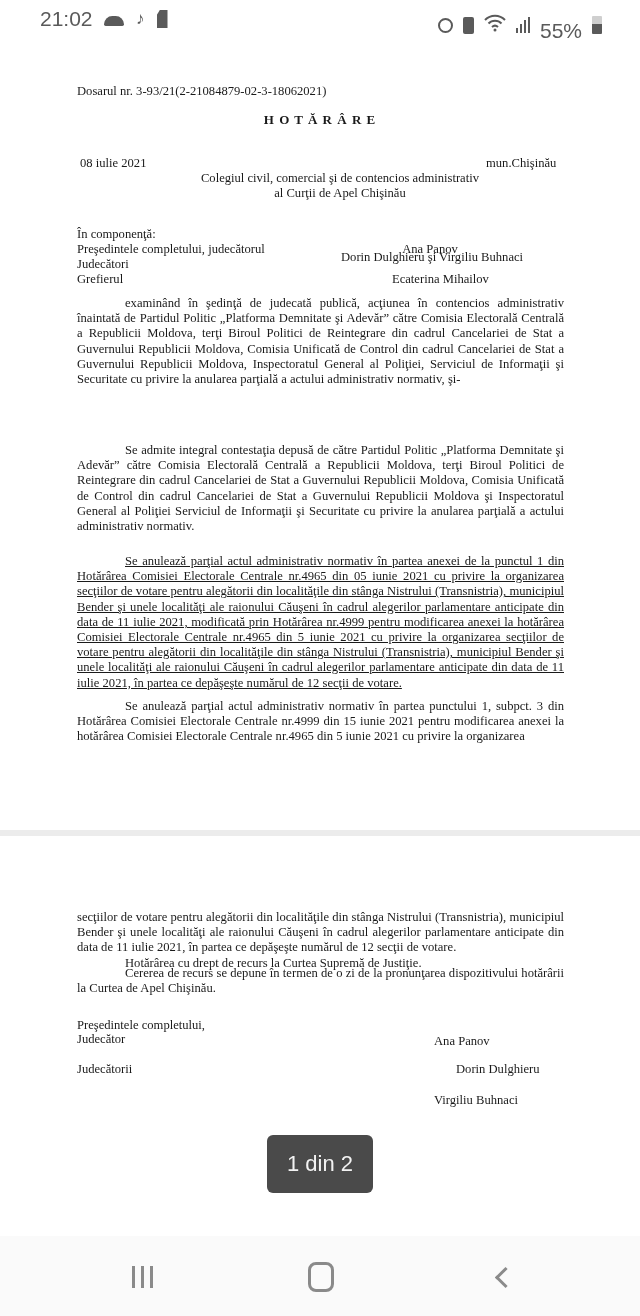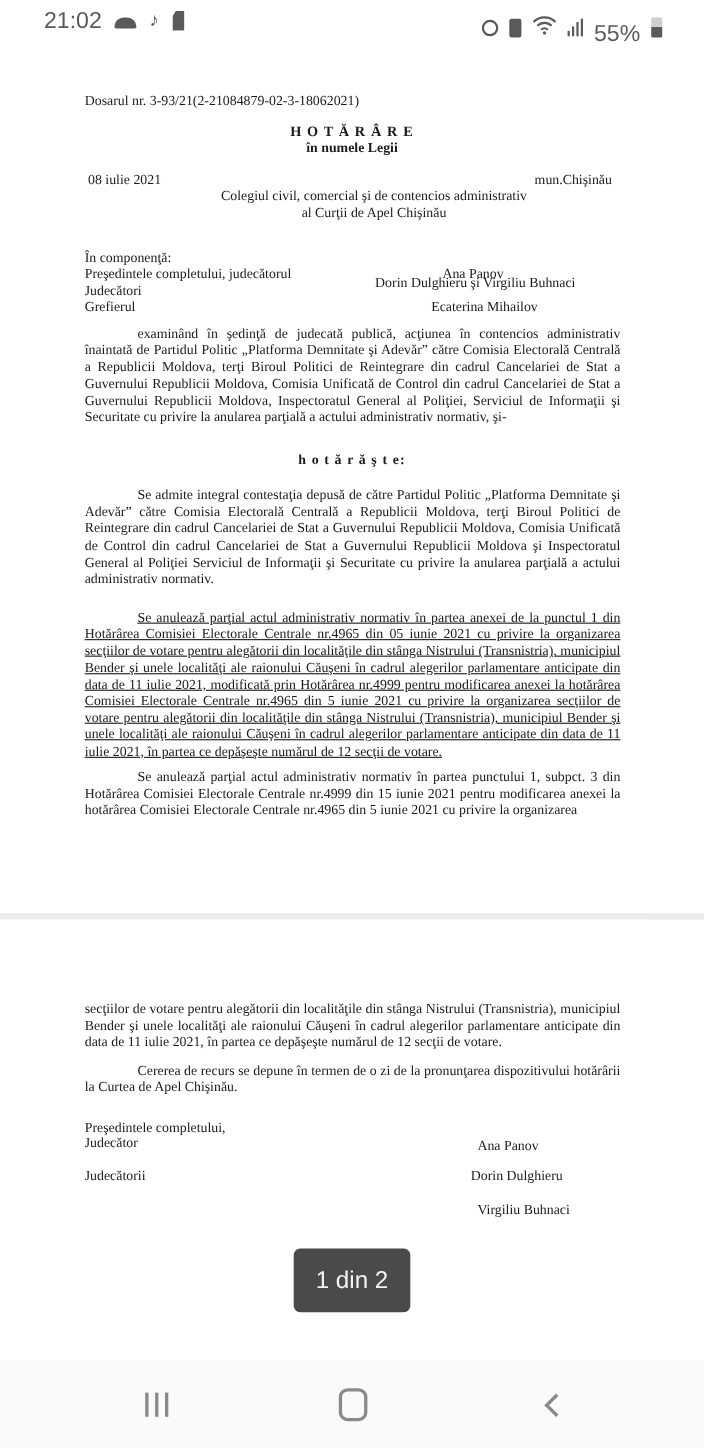--- a/index.html
+++ b/index.html
@@ -85,65 +85,66 @@
         <span style="height:16px"></span>
       </span>
     <span class="sb-pct">55%</span>
     <span class="ico battery"></span>
   </div>
 </div>
 
 <div class="page page1">
   <span class="t" style="left:77px; top:44px;">Dosarul nr. 3-93/21(2-21084879-02-3-18062021)</span>
   <div class="center bold" style="top:72px; font-size:13px; letter-spacing:1px;">H O T Ă R Â R E</div>
-  <div class="center bold" style="top:87px;">în numele Legii</div>
   <span class="t" style="left:80px; top:116px;">08 iulie 2021</span>
   <span class="t" style="left:486px; top:116px;">mun.Chişinău</span>
   <div class="center" style="top:131px; padding-left:20px;">Colegiul civil, comercial şi de contencios administrativ</div>
   <div class="center" style="top:146px; padding-left:20px;">al Curţii de Apel Chişinău</div>
 
   <span class="t" style="left:77px; top:187px;">În componenţă:</span>
   <span class="t" style="left:77px; top:202px;">Preşedintele completului, judecătorul</span>
   <span class="t" style="left:400px; top:202px; width:120px; text-align:center; margin-left:-30px;">Ana Panov</span>
   <span class="t" style="left:77px; top:217px;">Judecători</span>
   <span class="t" style="left:341px; top:210px;">Dorin Dulghieru  şi  Virgiliu Buhnaci</span>
   <span class="t" style="left:77px; top:232px;">Grefierul</span>
   <span class="t" style="left:392px; top:232px;">Ecaterina Mihailov</span>
 
   <div class="para" style="top:256px;">
       <p>examinând în şedinţă de judecată publică, acţiunea în contencios administrativ înaintată de Partidul Politic „Platforma Demnitate şi Adevăr” către Comisia Electorală Centrală a Republicii Moldova, terţi Biroul Politici de Reintegrare din cadrul Cancelariei de Stat a Guvernului Republicii Moldova, Comisia Unificată de Control din cadrul Cancelariei de Stat a Guvernului Republicii Moldova, Inspectoratul General al Poliţiei, Serviciul de Informaţii şi Securitate cu privire la anularea parţială a actului administrativ normativ, şi-</p>
     </div>
-  <div class="center bold" style="top:371px; letter-spacing:1px;">h o t ă r ă ş t e:</div>
 
   <div class="para" style="top:403px;">
       <p>Se admite integral contestaţia depusă de către Partidul Politic „Platforma Demnitate şi Adevăr” către Comisia Electorală Centrală a Republicii Moldova, terţi Biroul Politici de Reintegrare din cadrul Cancelariei de Stat a Guvernului Republicii Moldova, Comisia Unificată de Control din cadrul Cancelariei de Stat a Guvernului Republicii Moldova şi Inspectoratul General al Poliţiei Serviciul de Informaţii şi Securitate cu privire la anularea parţială a actului administrativ  normativ.</p>
     </div>
   <div class="para" style="top:514px;text-decoration:underline;">
       <p>Se anulează parţial actul administrativ normativ în partea anexei de la  punctul 1 din Hotărârea Comisiei Electorale Centrale nr.4965 din 05 iunie 2021 cu privire la organizarea secţiilor de votare pentru alegătorii din localităţile din stânga Nistrului (Transnistria), municipiul Bender şi unele localităţi ale raionului Căuşeni în cadrul alegerilor parlamentare anticipate din data de 11 iulie 2021, modificată prin Hotărârea nr.4999 pentru modificarea anexei la hotărârea Comisiei Electorale Centrale nr.4965 din 5 iunie 2021 cu privire la organizarea secţiilor de votare pentru alegătorii din localităţile din stânga Nistrului (Transnistria), municipiul Bender şi unele localităţi ale raionului Căuşeni în cadrul alegerilor parlamentare anticipate din data de 11 iulie 2021, în partea ce depăşeşte numărul de 12 secţii de votare.</p>
     </div>
   <div class="para" style="top:659px;">
       <p>Se anulează parţial actul administrativ normativ în partea punctului 1, subpct. 3 din Hotărârea Comisiei Electorale Centrale nr.4999 din 15 iunie 2021 pentru modificarea anexei la hotărârea Comisiei Electorale Centrale nr.4965 din 5 iunie 2021 cu privire la organizarea</p>
     </div>
 </div>
 
 <div class="gap"></div>
 
 <div class="page page2">
   <div class="para" style="top:74px;">
       <p style="text-indent:0">secţiilor de votare pentru alegătorii din localităţile din stânga Nistrului (Transnistria), municipiul Bender şi unele localităţi ale raionului Căuşeni în cadrul alegerilor parlamentare anticipate din data de 11 iulie 2021, în partea ce depăşeşte numărul de 12 secţii de votare.</p>
     </div>
+  <div class="para" style="top:120px;">
+      <p>Hotărârea cu drept de recurs la Curtea Supremă de Justiţie.</p>
+    </div>
   <div class="para" style="top:130px;">
       <p>Cererea de recurs se depune în termen de o zi de la pronunţarea dispozitivului hotărârii la Curtea de Apel Chişinău.</p>
     </div>
 
   <span class="t" style="left:77px; top:182px;">Preşedintele completului,</span>
   <span class="t" style="left:77px; top:196px;">Judecător</span>
   <span class="t" style="left:434px; top:198px;">Ana Panov</span>
   <span class="t" style="left:77px; top:226px;">Judecătorii</span>
-  <span class="t" style="left:428px; top:226px;">Dorin Dulghieru</span>
+  <span class="t" style="left:456px; top:226px;">Dorin Dulghieru</span>
   <span class="t" style="left:434px; top:257px;">Virgiliu Buhnaci</span>
 </div>
 
 <div class="toast">1 din 2</div>
 
 <div class="navbar">
   <div class="nav-btn recents">
     <span></span>
       <span></span>
       <span></span>

